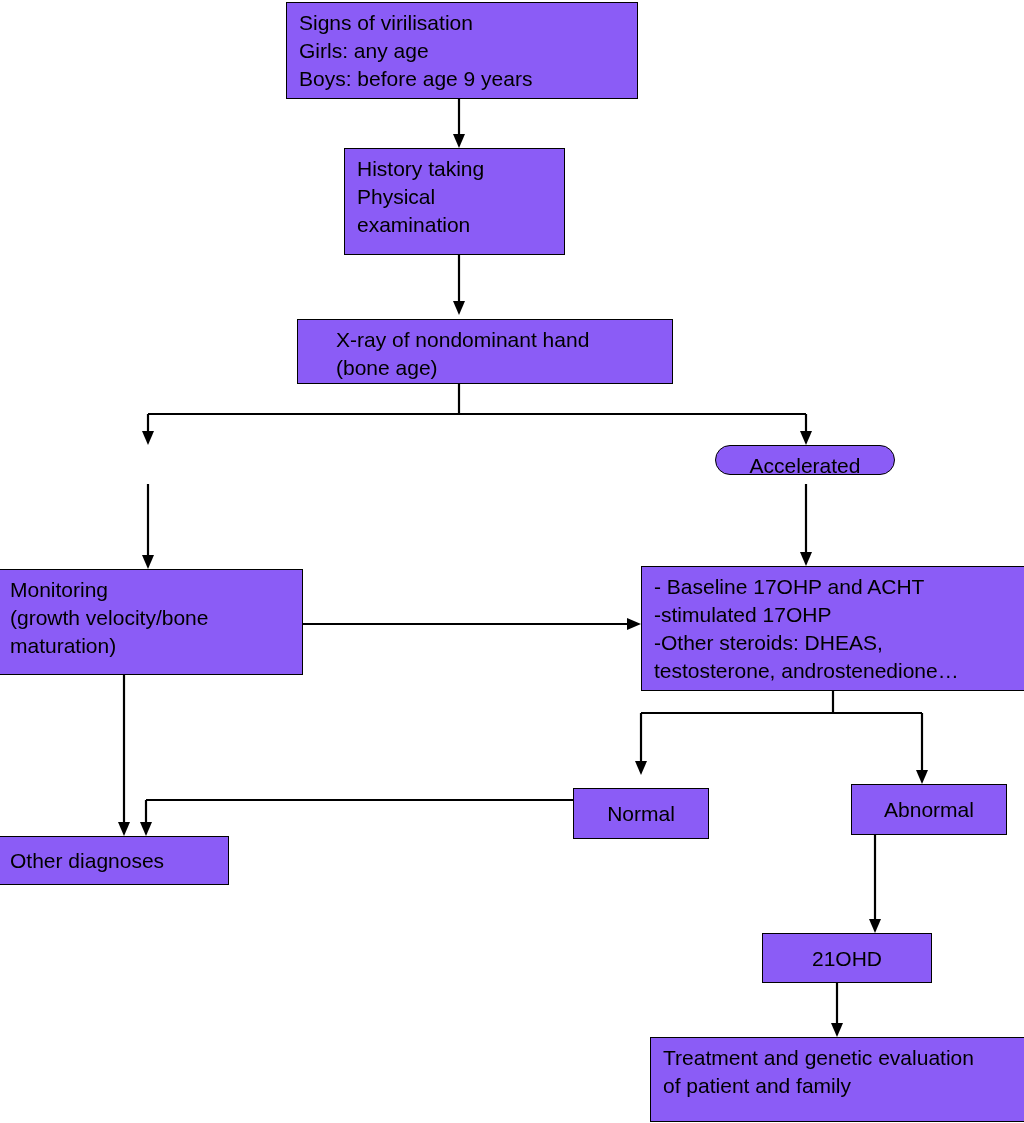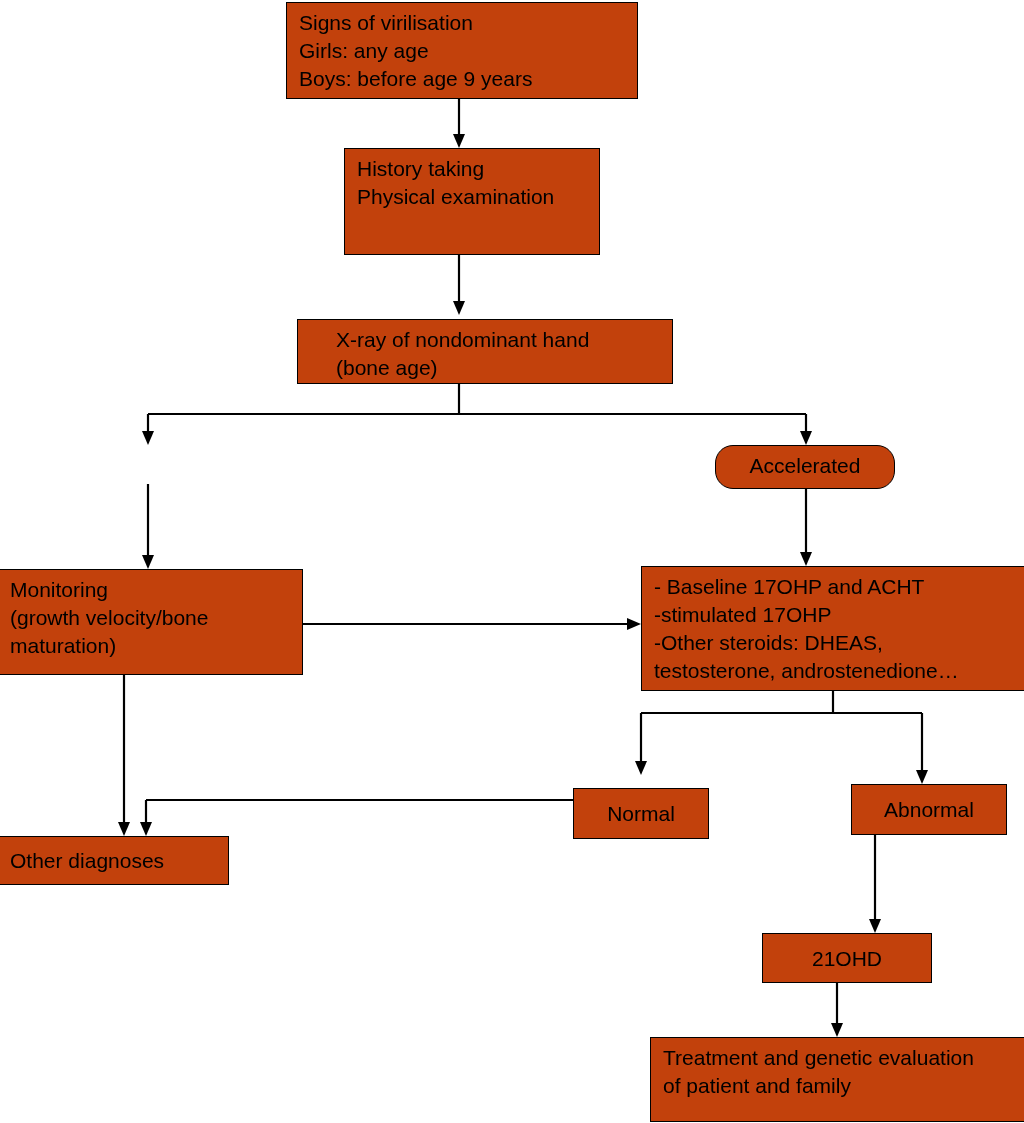--- a/index.html
+++ b/index.html
@@ -12,21 +12,21 @@
     width: 1024px;
     height: 1123px;
     background: #ffffff;
     font-family: "Liberation Sans", sans-serif;
     overflow: hidden;
   }
   .node {
     position: absolute;
     box-sizing: border-box;
     border: 1.6px solid #000000;
-    background: #c2410c;
+    background: #8b5cf6;
     color: #000000;
     font-size: 21px;
     line-height: 1.33;
     padding: 6px 10px 6px 12px;
     white-space: pre-line;
     z-index: 2;
   }
   .node.center {
     text-align: center;
     padding-left: 10px;
@@ -96,28 +96,28 @@
     <polygon class="arrowhead" points="875,933 869,919 881,919"></polygon>
 
     <line x1="837" y1="983" x2="837" y2="1025"></line>
     <polygon class="arrowhead" points="837,1037 831,1023 843,1023"></polygon>
   </svg>
 
   <div class="node" style="left:286px; top:2px; width:352px; height:97px;">Signs of virilisation
 Girls: any age
 Boys: before age 9 years</div>
 
-  <div class="node" style="left:344px; top:148px; width:256px; height:107px;">History taking
+  <div class="node" style="left:344px; top:148px; width:221px; height:107px;">History taking
 Physical examination</div>
 
   <div class="node" style="left:297px; top:319px; width:376px; height:65px;padding-left:38px;">X-ray of nondominant hand
 (bone age)</div>
 
 
-  <div class="node center" style="left:715px; top:445px; width:180px; height:44px; line-height:27px;border-radius:18px;">Accelerated</div>
+  <div class="node center" style="left:715px; top:445px; width:180px; height:30px; line-height:27px;border-radius:18px;">Accelerated</div>
 
   <div class="node" style="left:-3px; top:569px; width:306px; height:106px;">Monitoring
 (growth velocity/bone
 maturation)</div>
 
   <div class="node" style="left:641px; top:566px; width:390px; height:125px;">- Baseline 17OHP and ACHT
 -stimulated 17OHP
 -Other steroids: DHEAS,
 testosterone, androstenedione…</div>
 

